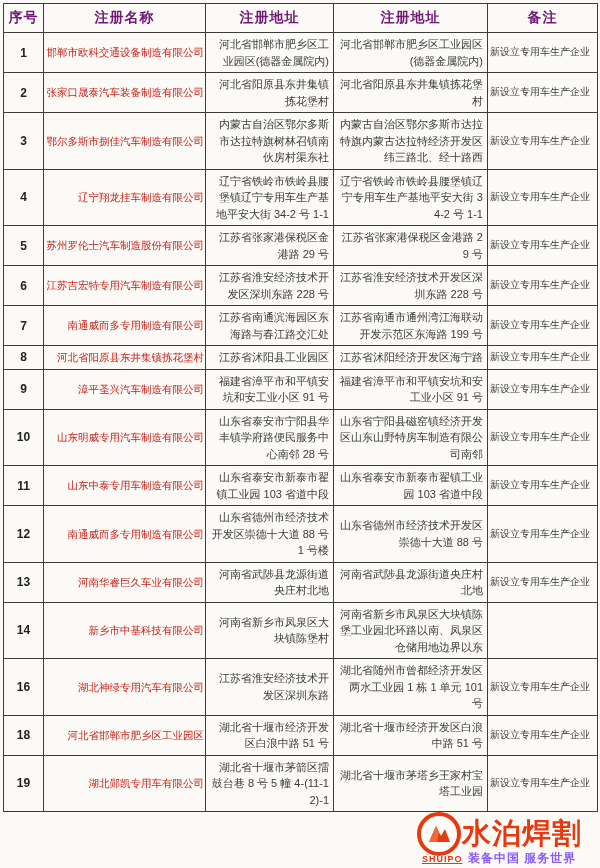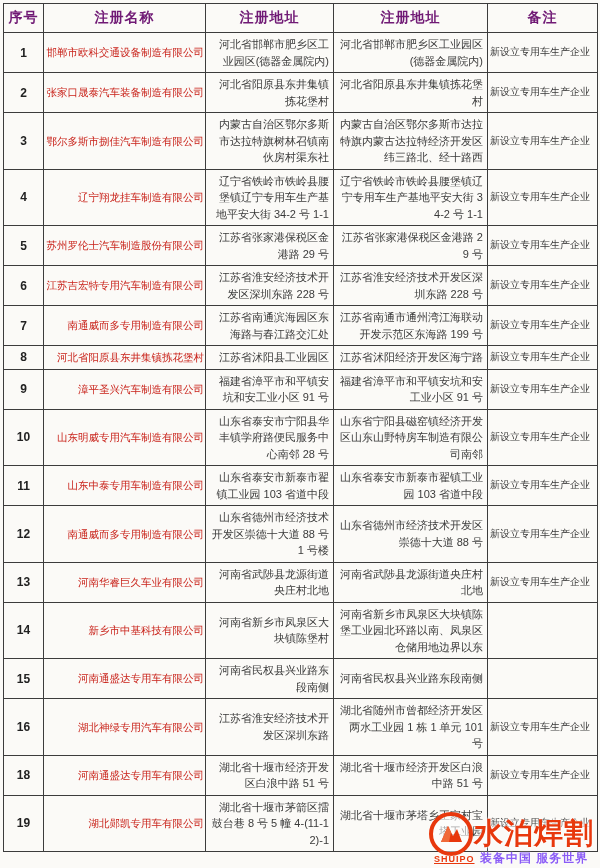--- a/index.html
+++ b/index.html
@@ -26,21 +26,21 @@
   td.addr{
     font-size:11px;color:#3a3a3a;text-align:right;
     padding:3px 4px;line-height:1.5;word-break:break-all;
   }
   td.remark{
     font-size:10px;color:#3a3a3a;
     padding:2px 2px;line-height:1.45;word-break:break-all;
   }
   
   .watermark{
-    position:absolute;right:2px;bottom:2px;width:170px;height:58px;
+    position:absolute;right:14px;bottom:2px;width:170px;height:58px;
     pointer-events:none;
   }
   .wm-logo{position:absolute;left:0;top:4px;width:46px;height:44px;}
   .wm-big{
     position:absolute;left:46px;top:6px;width:124px;
     font-size:29px;font-weight:bold;color:#e8380d;letter-spacing:1px;
     text-shadow:0 0 2px #ffffff,0 0 4px #ffffff;
     font-family:"Liberation Sans","DejaVu Sans",sans-serif;white-space:nowrap;
   }
   .wm-shuipo{
@@ -169,36 +169,29 @@
           <td class="remark">新设立专用车生产企业</td>
         </tr>
         <tr>
           <td class="no">14</td>
           <td class="name">新乡市中基科技有限公司</td>
           <td class="addr">河南省新乡市凤泉区大块镇陈堡村</td>
           <td class="addr">河南省新乡市凤泉区大块镇陈堡工业园北环路以南、凤泉区仓储用地边界以东</td>
           <td class="remark"></td>
         </tr>
         <tr>
-          <td class="no">15</td>
-          <td class="name">河南通盛达专用车有限公司</td>
-          <td class="addr">河南省民权县兴业路东段南侧</td>
-          <td class="addr">河南省民权县兴业路东段南侧</td>
-          <td class="remark"></td>
-        </tr>
-        <tr>
           <td class="no">16</td>
           <td class="name">湖北神绿专用汽车有限公司</td>
           <td class="addr">江苏省淮安经济技术开发区深圳东路</td>
           <td class="addr">湖北省随州市曾都经济开发区两水工业园 1 栋 1 单元 101 号</td>
           <td class="remark">新设立专用车生产企业</td>
         </tr>
         <tr>
           <td class="no">18</td>
-          <td class="name">河南通盛达专用车有限公司</td>
+          <td class="name">河北省邯郸市肥乡区工业园区</td>
           <td class="addr">湖北省十堰市经济开发区白浪中路 51 号</td>
           <td class="addr">湖北省十堰市经济开发区白浪中路 51 号</td>
           <td class="remark">新设立专用车生产企业</td>
         </tr>
         <tr>
           <td class="no">19</td>
           <td class="name">湖北郧凯专用车有限公司</td>
           <td class="addr">湖北省十堰市茅箭区擂鼓台巷 8 号 5 幢 4-(11-12)-1</td>
           <td class="addr">湖北省十堰市茅塔乡王家村宝塔工业园</td>
           <td class="remark">新设立专用车生产企业</td>

